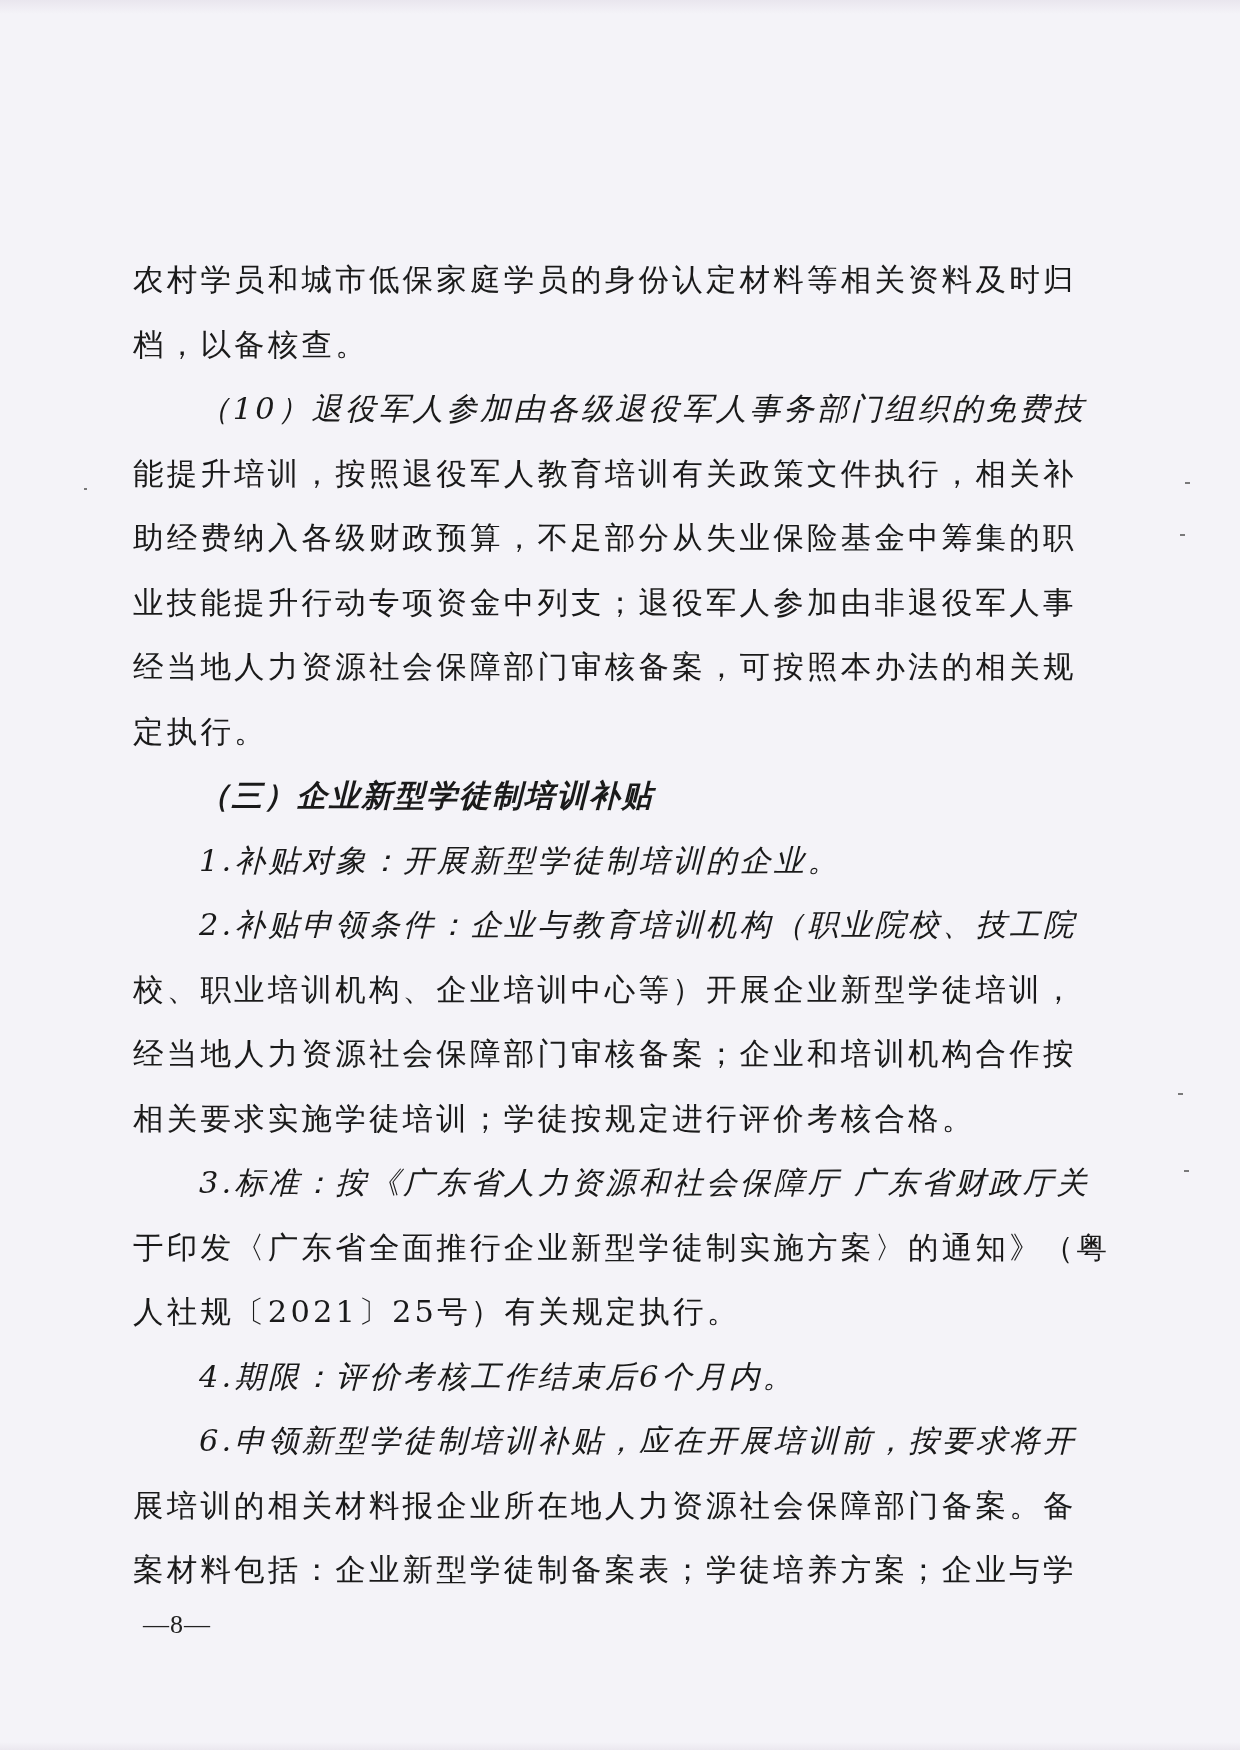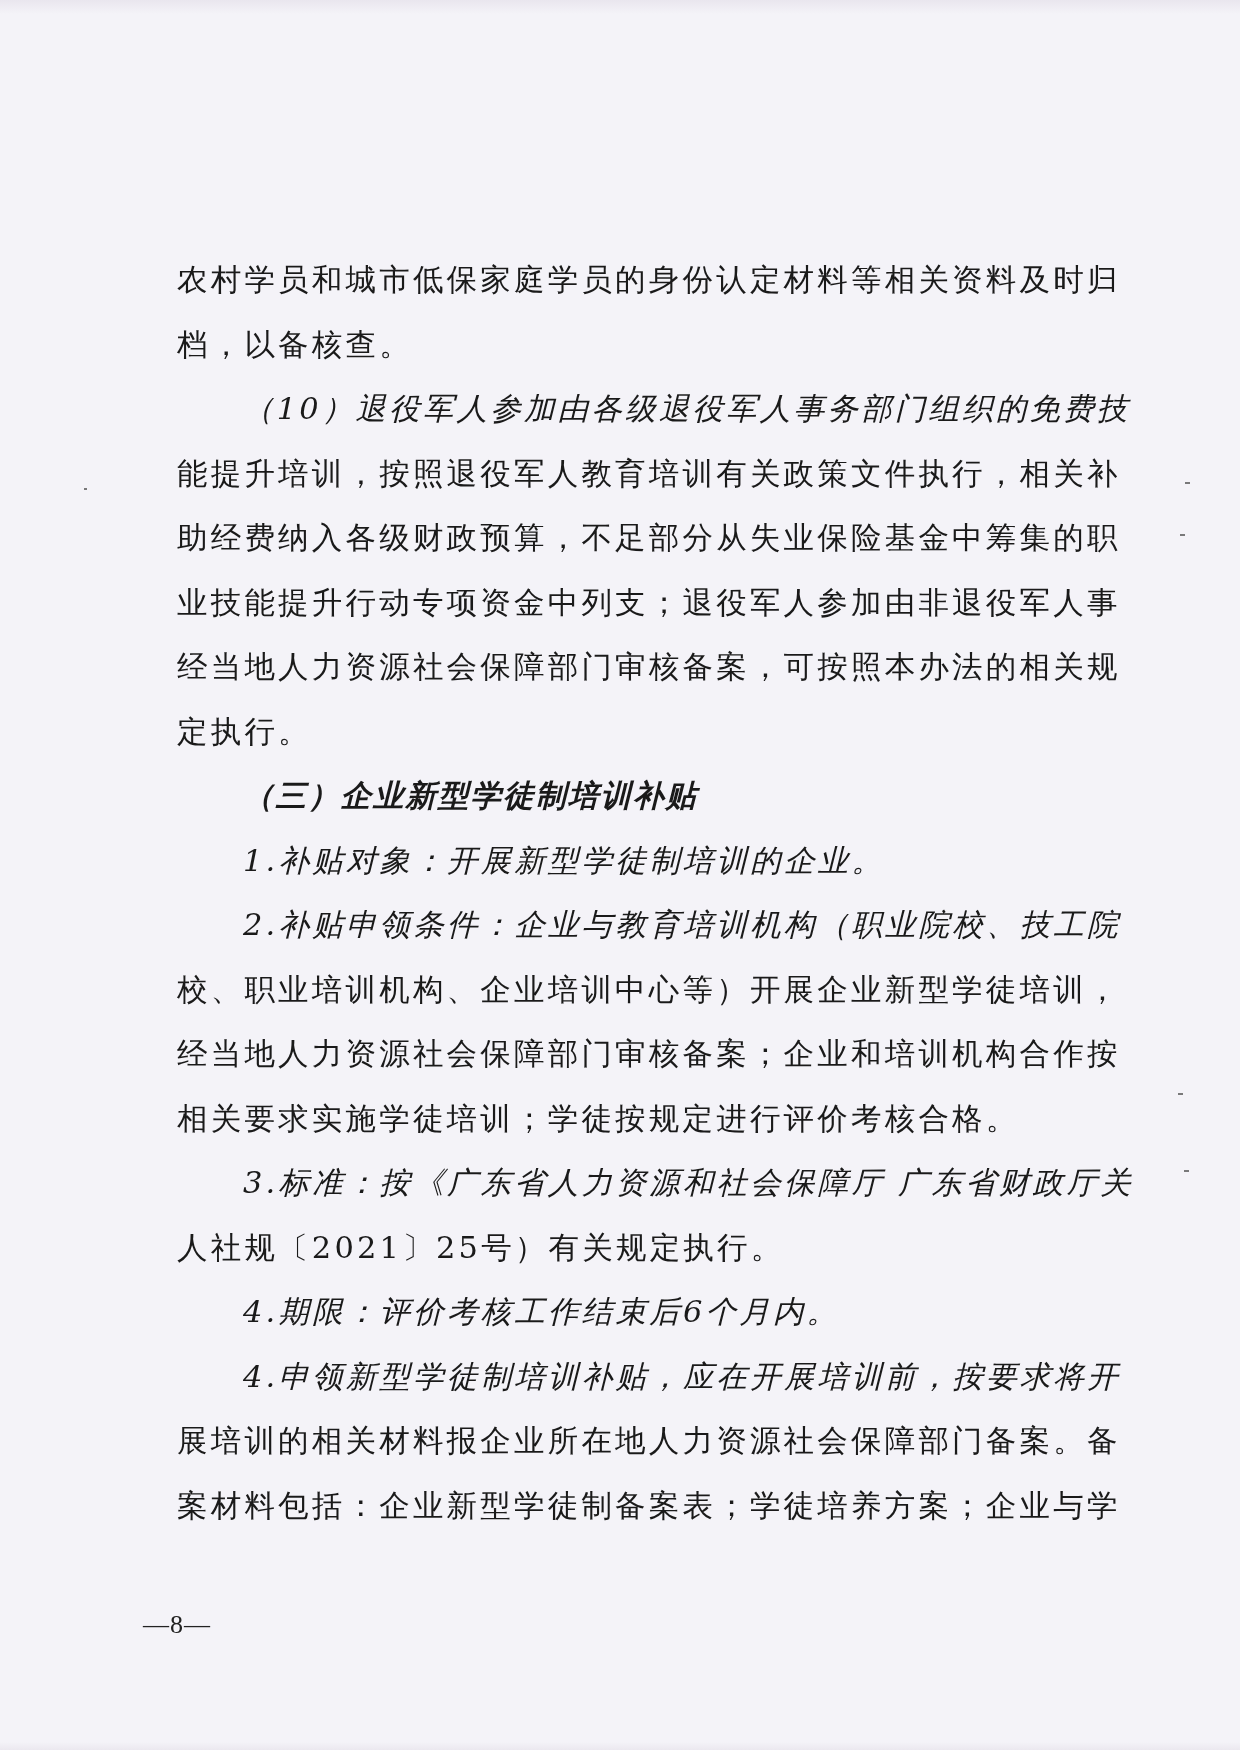--- a/index.html
+++ b/index.html
@@ -35,21 +35,20 @@
     }
     .line {
       height: 64.5px;
       line-height: 64.5px;
       font-size: 30.5px;
       white-space: nowrap;
       letter-spacing: 3.2px;
       text-align: justify;
       text-align-last: justify;
       overflow: visible;
-      margin-left: 44px;
     }
     .line.last {
       text-align-last: left;
     }
     .line.indent {
       padding-left: 66px;
       font-style: italic;
     }
     .line.heading {
       font-family: "DejaVu Sans", "Liberation Sans", sans-serif;
@@ -94,25 +93,26 @@
   <div class="line indent heading">（三）企业新型学徒制培训补贴</div>
 
   <div class="line indent last">1.补贴对象：开展新型学徒制培训的企业。</div>
 
   <div class="line indent">2.补贴申领条件：企业与教育培训机构（职业院校、技工院</div>
   <div class="line">校、职业培训机构、企业培训中心等）开展企业新型学徒培训，</div>
   <div class="line">经当地人力资源社会保障部门审核备案；企业和培训机构合作按</div>
   <div class="line last">相关要求实施学徒培训；学徒按规定进行评价考核合格。</div>
 
   <div class="line indent">3.标准：按《广东省人力资源和社会保障厅 广东省财政厅关</div>
+  <div class="line">于印发〈广东省全面推行企业新型学徒制实施方案〉的通知》（粤</div>
   <div class="line last">人社规〔2021〕25号）有关规定执行。</div>
 
   <div class="line indent last">4.期限：评价考核工作结束后6个月内。</div>
 
-  <div class="line indent">4.申领新型学徒制培训补贴，应在开展培训前，按要求将开</div>
+  <div class="line indent">6.申领新型学徒制培训补贴，应在开展培训前，按要求将开</div>
   <div class="line">展培训的相关材料报企业所在地人力资源社会保障部门备案。备</div>
   <div class="line">案材料包括：企业新型学徒制备案表；学徒培养方案；企业与学</div>
 </div>
 
 <div class="page-number">—8—</div>
 
 <div class="speck" style="left:1185px; top:482px;"></div>
 <div class="speck" style="left:1180px; top:534px;"></div>
 <div class="speck" style="left:1178px; top:1093px;"></div>
 <div class="speck" style="left:1184px; top:1170px;"></div>

